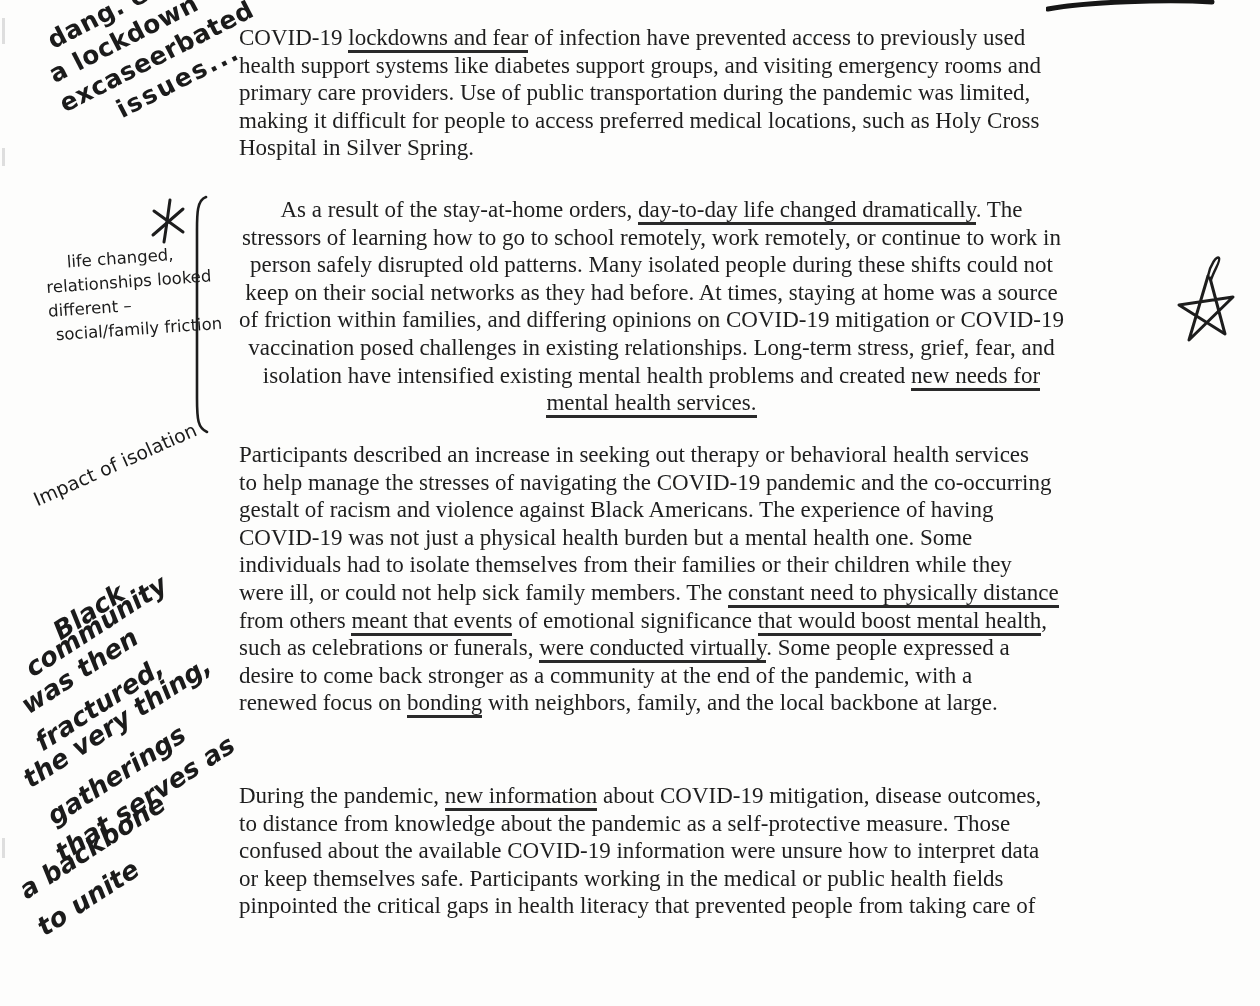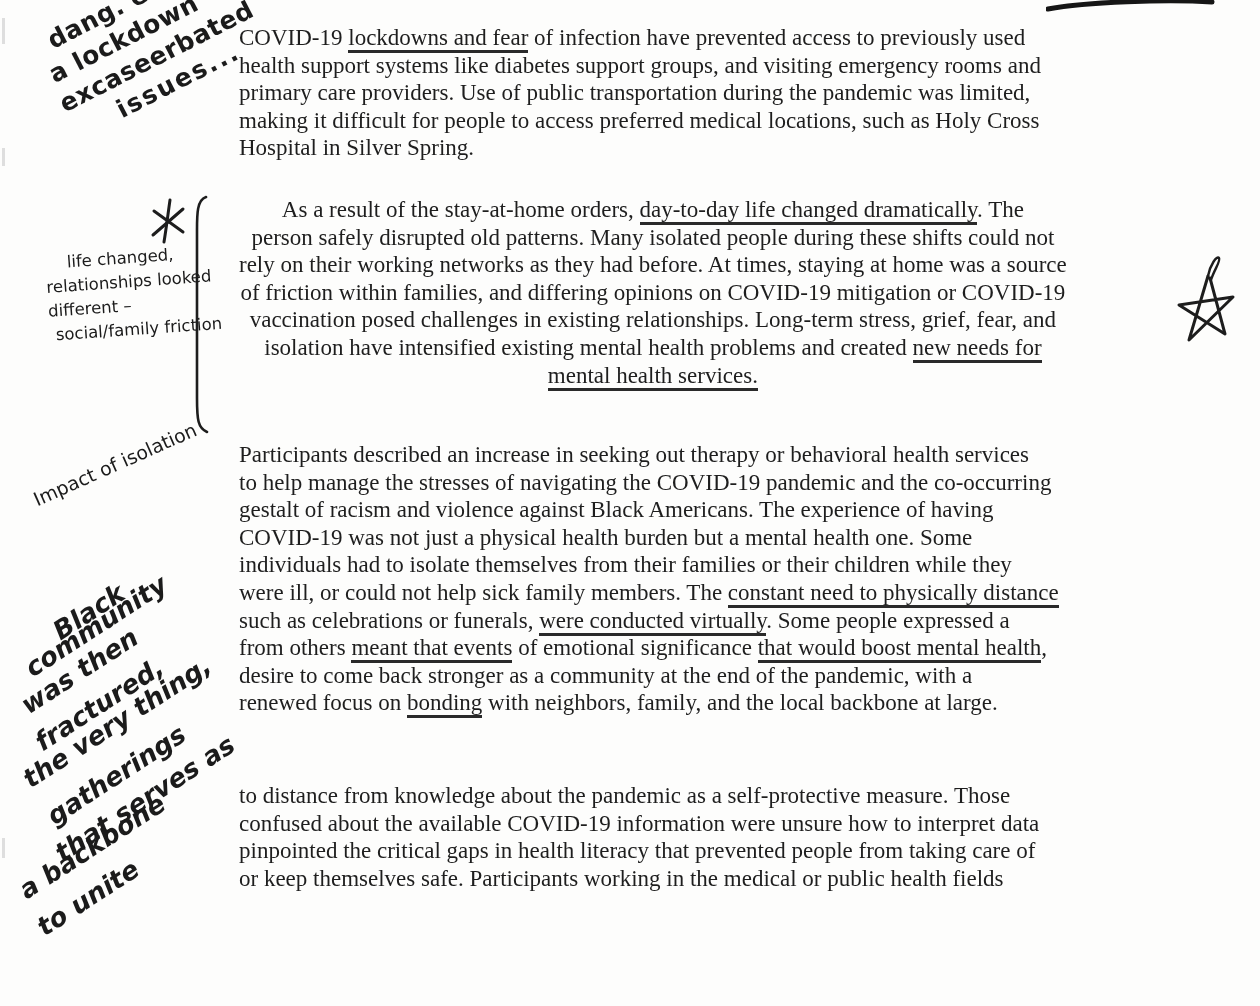--- a/index.html
+++ b/index.html
@@ -74,44 +74,46 @@
 
   <div class="para" style="top:24px;">
       <div class="line"><span>COVID-19 </span><span class="u">lockdowns and fear</span><span> of infection have prevented access to previously used</span></div>
       <div class="line"><span>health support systems like diabetes support groups, and visiting emergency rooms and</span></div>
       <div class="line"><span>primary care providers. Use of public transportation during the pandemic was limited,</span></div>
       <div class="line"><span>making it difficult for people to access preferred medical locations, such as Holy Cross</span></div>
       <div class="line"><span>Hospital in Silver Spring.</span></div>
     </div>
   <div class="para" style="top:196px;text-align:center;">
       <div class="line"><span>As a result of the stay-at-home orders, </span><span class="u">day-to-day life changed dramatically</span><span>. The</span></div>
+      <div class="line"><span>stressors of learning how to go to school remotely, work remotely, or continue to work in</span></div>
       <div class="line"><span>person safely disrupted old patterns. Many isolated people during these shifts could not</span></div>
-      <div class="line"><span>rely on their working networks as they had before. At times, staying at home was a source</span></div>
+      <div class="line"><span>keep on their social networks as they had before. At times, staying at home was a source</span></div>
       <div class="line"><span>of friction within families, and differing opinions on COVID-19 mitigation or COVID-19</span></div>
       <div class="line"><span>vaccination posed challenges in existing relationships. Long-term stress, grief, fear, and</span></div>
       <div class="line"><span>isolation have intensified existing mental health problems and created </span><span class="u">new needs for</span></div>
       <div class="line"><span class="u">mental health services.</span></div>
     </div>
   <div class="para" style="top:441px;">
       <div class="line"><span>Participants described an increase in seeking out therapy or behavioral health services</span></div>
       <div class="line"><span>to help manage the stresses of navigating the COVID-19 pandemic and the co-occurring</span></div>
       <div class="line"><span>gestalt of racism and violence against Black Americans. The experience of having</span></div>
       <div class="line"><span>COVID-19 was not just a physical health burden but a mental health one. Some</span></div>
       <div class="line"><span>individuals had to isolate themselves from their families or their children while they</span></div>
       <div class="line"><span>were ill, or could not help sick family members. The </span><span class="u">constant need to physically distance</span></div>
+      <div class="line"><span>from others </span><span class="u">meant that events</span><span> of emotional significance </span><span class="u">that would boost mental health</span><span>,</span></div>
       <div class="line"><span>such as celebrations or funerals, </span><span class="u">were conducted virtually</span><span>. Some people expressed a</span></div>
-      <div class="line"><span>from others </span><span class="u">meant that events</span><span> of emotional significance </span><span class="u">that would boost mental health</span><span>,</span></div>
       <div class="line"><span>desire to come back stronger as a community at the end of the pandemic, with a</span></div>
       <div class="line"><span>renewed focus on </span><span class="u">bonding</span><span> with neighbors, family, and the local backbone at large.</span></div>
     </div>
   <div class="para" style="top:782px;">
+      <div class="line"><span>During the pandemic, </span><span class="u">new information</span><span> about COVID-19 mitigation, disease outcomes,</span></div>
       <div class="line"><span>to distance from knowledge about the pandemic as a self-protective measure. Those</span></div>
       <div class="line"><span>confused about the available COVID-19 information were unsure how to interpret data</span></div>
+      <div class="line"><span>or keep themselves safe. Participants working in the medical or public health fields</span></div>
       <div class="line"><span>pinpointed the critical gaps in health literacy that prevented people from taking care of</span></div>
-      <div class="line"><span>or keep themselves safe. Participants working in the medical or public health fields</span></div>
     </div>
 
   <svg class="ink-svg" style="left:191px;top:194px;" width="18" height="242" viewBox="0 0 18 242">
     <path d="M15,3 C6,6 6,20 6,36 L6,204 C6,226 7,234 16,238" fill="none" stroke="#1d1d1d" stroke-width="2.6" stroke-linecap="round"></path>
   </svg>
 
   <svg class="ink-svg" style="left:148px;top:196px;" width="42" height="50" viewBox="0 0 42 50">
     <path d="M22,4 C20,18 18,34 16,46" fill="none" stroke="#1d1d1d" stroke-width="3" stroke-linecap="round"></path>
     <path d="M6,15 L35,36" fill="none" stroke="#1d1d1d" stroke-width="3" stroke-linecap="round"></path>
     <path d="M35,13 L5,39" fill="none" stroke="#1d1d1d" stroke-width="3" stroke-linecap="round"></path>

